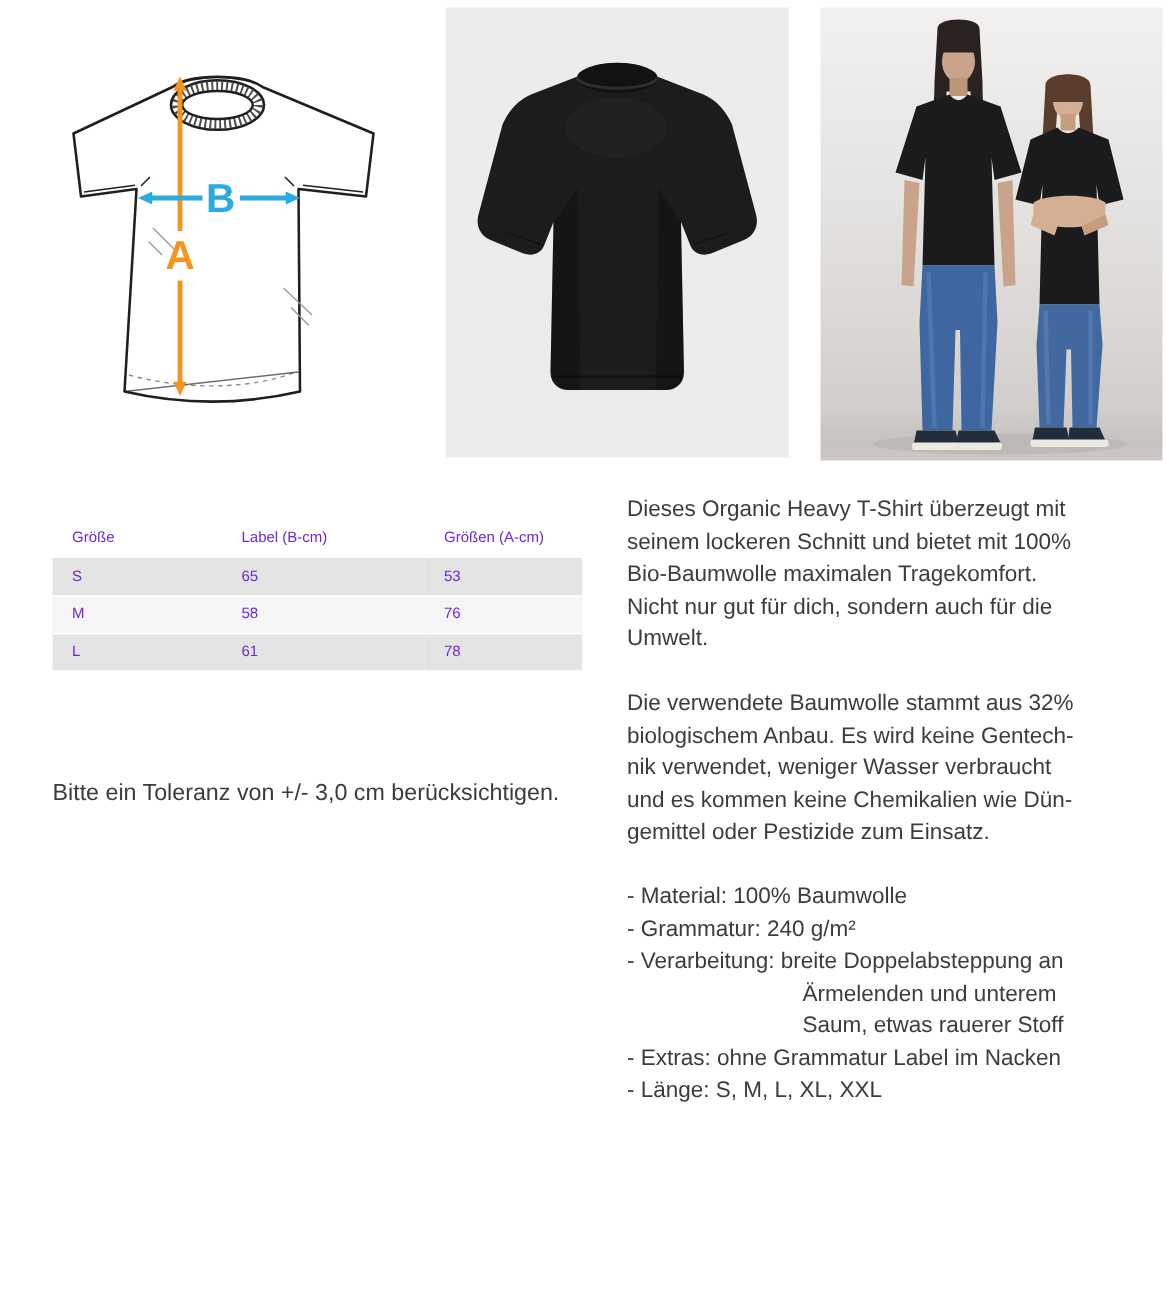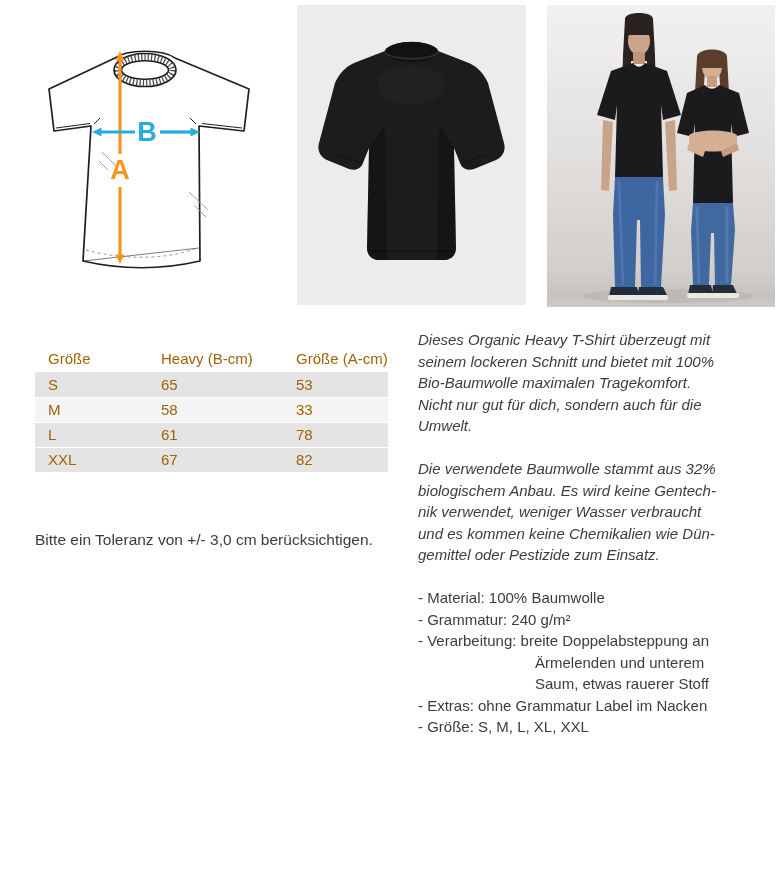--- a/index.html
+++ b/index.html
@@ -10,32 +10,32 @@
   
   .fig{position:absolute;}
   .fig-diagram{left:42px;top:44px;width:220px;height:232px;background:#ffffff;}
   .fig-front{left:297px;top:5px;width:229px;height:300px;background:#ececec;}
   .fig-models{left:547px;top:5px;width:228px;height:302px;
       background:linear-gradient(180deg,#f2f1f0 0%,#e4e2e0 45%,#d2cecb 88%,#c6c2bf 96%,#cdc9c6 100%);}
   .fig svg{display:block;width:100%;height:100%;}
 
   
   .size-table{position:absolute;left:35px;top:345px;width:353px;border-collapse:collapse;
-      font-size:15px;color:#a16207;table-layout:fixed;}
+      font-size:10px;color:#6d28d9;table-layout:fixed;}
   .size-table col.c1{width:113px;} .size-table col.c2{width:135px;} .size-table col.c3{width:105px;}
   .size-table th{font-weight:400;text-align:left;height:27px;padding:0 0 0 13px;background:#ffffff;}
   .size-table td{height:25px;padding:0 0 0 13px;border-bottom:1px solid #ffffff;}
   .size-table tr.band-dark td{background:#e4e4e4;}
   .size-table tr.band-light td{background:#f5f5f5;}
 
-  .tolerance-note{position:absolute;left:35px;top:531px;font-size:15.5px;color:#3b3b3b;}
+  .tolerance-note{position:absolute;left:35px;top:520px;font-size:15.5px;color:#3b3b3b;}
 
   
   .description{position:absolute;left:418px;top:329px;width:352px;font-size:15px;line-height:21.5px;color:#3c3c3c;}
-  .description .para{white-space:pre-line;margin:0 0 21.5px 0;font-style:italic;}
+  .description .para{white-space:pre-line;margin:0 0 21.5px 0;}
   .features{margin-top:15px;}
   .feat{white-space:pre-line;padding-left:117px;text-indent:-117px;}
 </style>
 </head>
 <body>
 
 <div class="page">
 
   <div class="fig fig-diagram">
     <svg viewBox="0 0 220 232">
@@ -147,44 +147,39 @@
 
   <table class="size-table">
     <colgroup>
         <col class="c1">
         <col class="c2">
         <col class="c3">
       </colgroup>
     <thead>
       <tr>
         <th>Größe</th>
-        <th>Heavy (B-cm)</th>
-        <th>Größe (A-cm)</th>
+        <th>Label (B-cm)</th>
+        <th>Größen (A-cm)</th>
       </tr>
     </thead>
     <tbody>
       <tr class="band-dark">
         <td>S</td>
         <td>65</td>
         <td>53</td>
       </tr>
       <tr class="band-light">
         <td>M</td>
         <td>58</td>
-        <td>33</td>
+        <td>76</td>
       </tr>
       <tr class="band-dark">
         <td>L</td>
         <td>61</td>
         <td>78</td>
-      </tr>
-      <tr class="band-dark">
-        <td>XXL</td>
-        <td>67</td>
-        <td>82</td>
       </tr>
     </tbody>
   </table>
 
   <div class="tolerance-note">Bitte ein Toleranz von +/- 3,0 cm berücksichtigen.</div>
 
   <div class="description">
     <p class="para">Dieses Organic Heavy T-Shirt überzeugt mit
 seinem lockeren Schnitt und bietet mit 100%
 Bio-Baumwolle maximalen Tragekomfort.
@@ -195,17 +190,17 @@
 nik verwendet, weniger Wasser verbraucht
 und es kommen keine Chemikalien wie Dün-
 gemittel oder Pestizide zum Einsatz.</p>
     <div class="features">
       <div class="feat">- Material: 100% Baumwolle</div>
       <div class="feat">- Grammatur: 240 g/m²</div>
       <div class="feat">- Verarbeitung:  breite Doppelabsteppung an
 Ärmelenden und unterem
 Saum, etwas rauerer Stoff</div>
       <div class="feat">- Extras: ohne Grammatur Label im Nacken</div>
-      <div class="feat">- Größe: S, M, L, XL, XXL</div>
+      <div class="feat">- Länge: S, M, L, XL, XXL</div>
     </div>
   </div>
 
 </div>
 
 </body></html>

